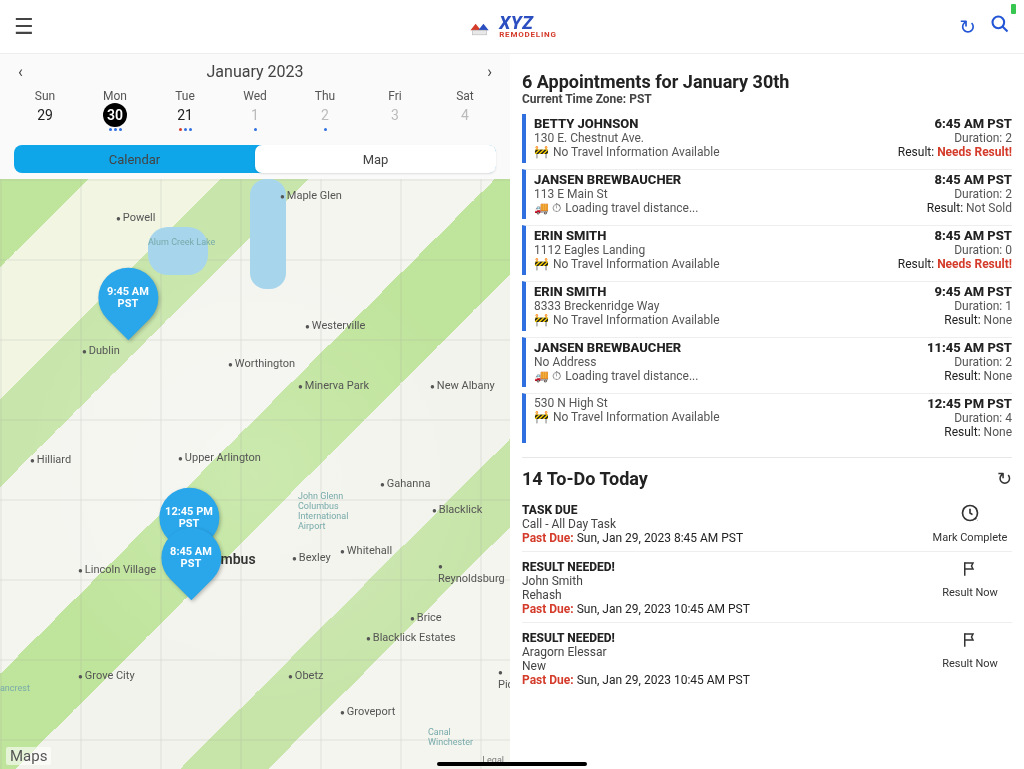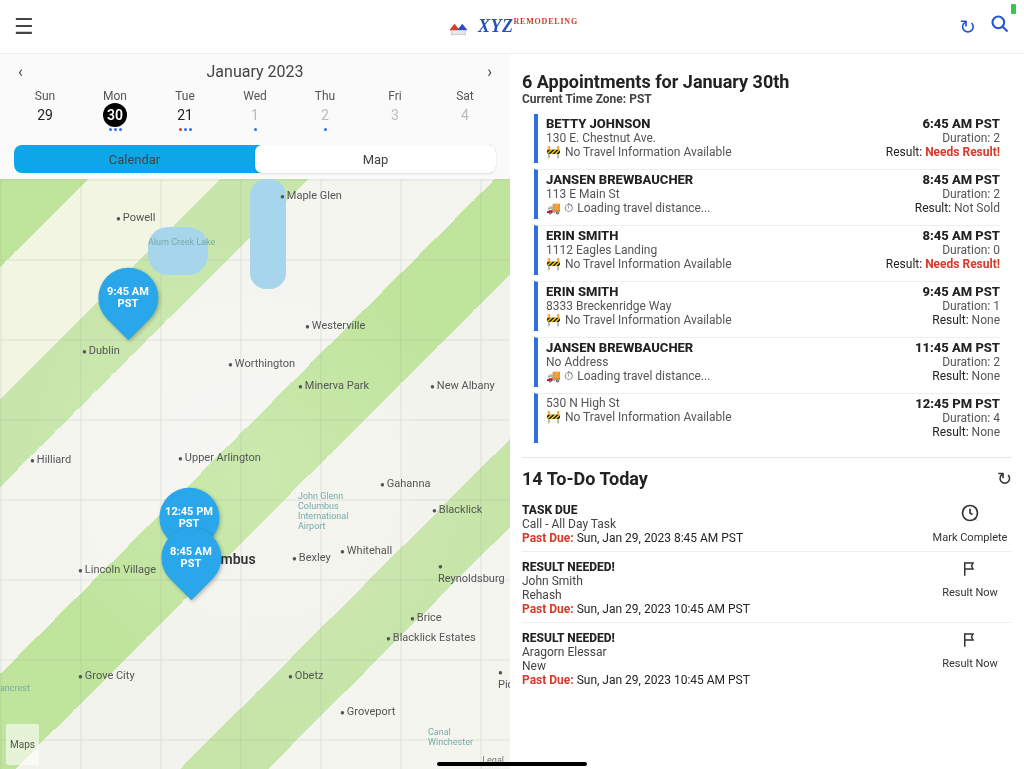--- a/index.html
+++ b/index.html
@@ -23,21 +23,21 @@
   .hamburger { font-size: 22px; color: #444; cursor: pointer; }
   .logo {
     display: flex;
     align-items: center;
     gap: 6px;
     position: absolute;
     left: 50%;
     transform: translateX(-50%);
   }
   .logo-icon { width: 26px; height: 20px; }
-  .logo-text { display:flex; flex-direction:row; line-height:0.9;font-family:Liberation Serif, serif; }
+  .logo-text { display:flex; flex-direction:column; line-height:0.9; }
   .logo-xyz { font-weight:800; font-style:italic; font-size:18px; color:#2b4ec0; letter-spacing:0.5px; }
   .logo-sub { font-size:8px; font-weight:700; color:#d43b2a; letter-spacing:0.8px; }
   .topbar-right { display:flex; gap:14px; align-items:center; }
   .icon-btn { color:#2356d6; font-size:20px; cursor:pointer; }
 
   .content { display:flex; height: calc(769px - 54px); }
   .left-pane { width: 510px; display:flex; flex-direction:column; background:#fafafa; }
   .right-pane { flex:1; overflow-y:auto; padding: 10px 12px 0 12px; background:#fff; }
 
   .cal-header { display:flex; align-items:center; justify-content:space-between; padding: 8px 18px 4px 18px; }
@@ -80,27 +80,27 @@
   .pin {
     position:absolute; width:60px; height:60px;
     transform: translate(-50%,-100%);
     display:flex; flex-direction:column; align-items:center; justify-content:center;
     color:#fff; font-weight:700; font-size:11px; line-height:1.05;
     background:#2aa6ea; border-radius:50% 50% 50% 0; transform-origin:center;
     rotate:-45deg;
     box-shadow: 0 2px 4px rgba(0,0,0,0.25);
   }
   .pin>span { rotate:45deg; text-align:center; }
-  .maps-attrib { position:absolute; left:6px; bottom:4px; font-size:10px; color:#555; background:rgba(255,255,255,0.6); padding:15px 4px; border-radius:2px; }
+  .maps-attrib { position:absolute; left:6px; bottom:4px; font-size:15px; color:#555; background:rgba(255,255,255,0.6); padding:0 4px; border-radius:2px; }
   .maps-legal { position:absolute; right:6px; bottom:4px; font-size:9px; color:#777; }
 
   .rp-title { font-size:18px; font-weight:700; margin-top:7px; }
   .rp-sub { font-size:12px; font-weight:700; color:#444; margin-bottom:8px; }
 
-  .appt { display:flex; border-left: 4px solid #2f6fe0; margin:6px 12px; padding:2px 0 4px 8px; cursor:pointer; border-top:1px solid #eee; }
+  .appt { display:flex; border-left: 4px solid #2f6fe0; margin:6px 0; padding:2px 0 4px 8px; cursor:pointer; border-top:1px solid #eee; }
   .appt:first-of-type { border-top:none; }
   .appt-left { flex:1; }
   .appt-name { font-weight:800; font-size:13px; color:#222; }
   .appt-addr { font-size:12px; color:#555; }
   .appt-travel { font-size:12px; color:#555; display:flex; align-items:center; gap:4px; }
   .appt-right { text-align:right; min-width:140px; }
   .appt-time { font-weight:800; font-size:13px; }
   .appt-dur { font-size:12px; color:#555; }
   .appt-res { font-size:12px; }
   .res-red { color:#d43b2a; font-weight:700; }
@@ -198,21 +198,21 @@
         <div class="city-label" style="font-size: 9px; color: rgb(119, 170, 170); max-width: 70px; left: 298px; top: 312px;">John Glenn Columbus International Airport</div>
         <div class="city-label" style="left: 380px; top: 298px; color: rgb(85, 85, 85);"><span style="font-size:8px">● </span>Gahanna</div>
         <div class="city-label" style="left: 432px; top: 324px; color: rgb(85, 85, 85);"><span style="font-size:8px">● </span>Blacklick</div>
         <div class="city-label" style="left: 340px; top: 365px; color: rgb(85, 85, 85);"><span style="font-size:8px">● </span>Whitehall</div>
         <div class="city-label" style="left: 292px; top: 372px; color: rgb(85, 85, 85);"><span style="font-size:8px">● </span>Bexley</div>
         <div class="city-label major" style="left: 192px; top: 372px;">Columbus</div>
         <div class="city-label" style="left: 438px; top: 380px; color: rgb(85, 85, 85);"><span style="font-size:8px">● </span>Reynoldsburg</div>
         <div class="city-label" style="left: 78px; top: 384px; color: rgb(85, 85, 85);"><span style="font-size:8px">● </span>Lincoln Village</div>
         <div class="city-label" style="left: 30px; top: 274px; color: rgb(85, 85, 85);"><span style="font-size:8px">● </span>Hilliard</div>
         <div class="city-label" style="left: 410px; top: 432px; color: rgb(85, 85, 85);"><span style="font-size:8px">● </span>Brice</div>
-        <div class="city-label" style="left: 386px; top: 452px; color: rgb(85, 85, 85);"><span style="font-size:8px">● </span>Blacklick Estates</div>
+        <div class="city-label" style="left: 366px; top: 452px; color: rgb(85, 85, 85);"><span style="font-size:8px">● </span>Blacklick Estates</div>
         <div class="city-label" style="left: 78px; top: 490px; color: rgb(85, 85, 85);"><span style="font-size:8px">● </span>Grove City</div>
         <div class="city-label" style="left: 288px; top: 490px; color: rgb(85, 85, 85);"><span style="font-size:8px">● </span>Obetz</div>
         <div class="city-label" style="left: 498px; top: 486px; color: rgb(85, 85, 85);"><span style="font-size:8px">● </span>Pic</div>
         <div class="city-label" style="font-size: 9px; color: rgb(119, 170, 170); max-width: 70px; left: -14px; top: 504px;">Urbancrest</div>
         <div class="city-label" style="left: 340px; top: 526px; color: rgb(85, 85, 85);"><span style="font-size:8px">● </span>Groveport</div>
         <div class="city-label" style="font-size: 9px; color: rgb(119, 170, 170); max-width: 70px; left: 428px; top: 548px;">Canal Winchester</div>
         <div class="pin" style="left: 162px; top: 110px;">
           <span>9:45 AM<br>PST</span>
         </div>
         <div class="pin" style="left: 223px; top: 330px;">

